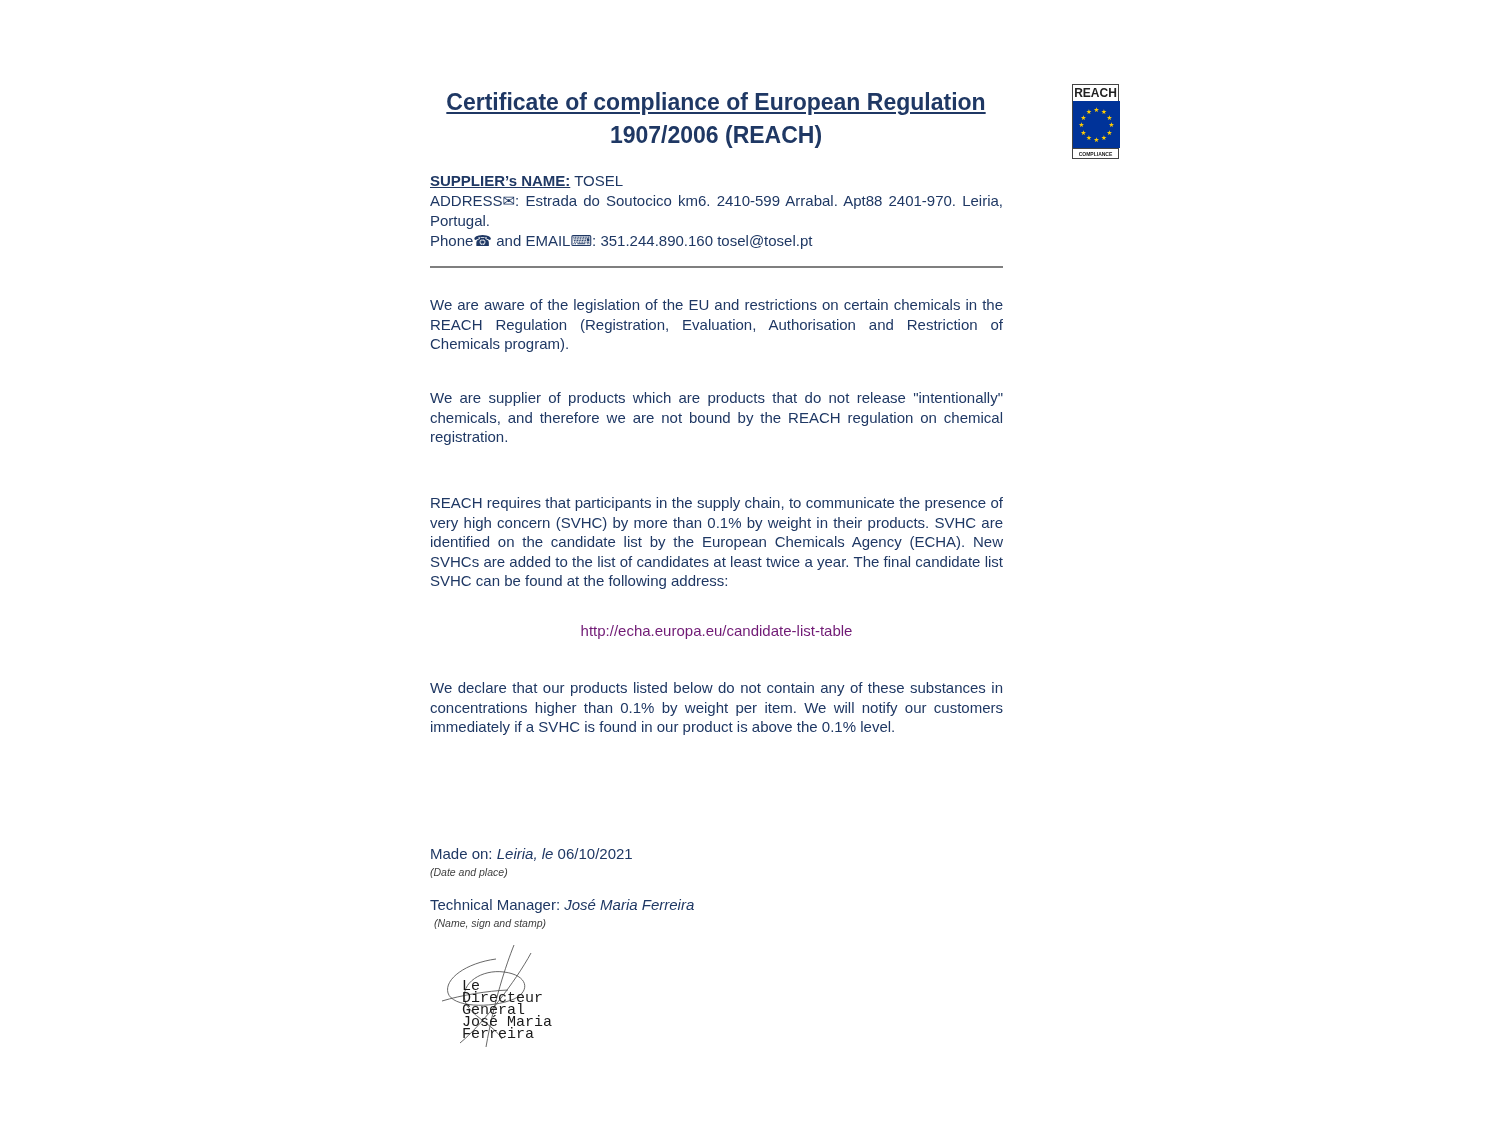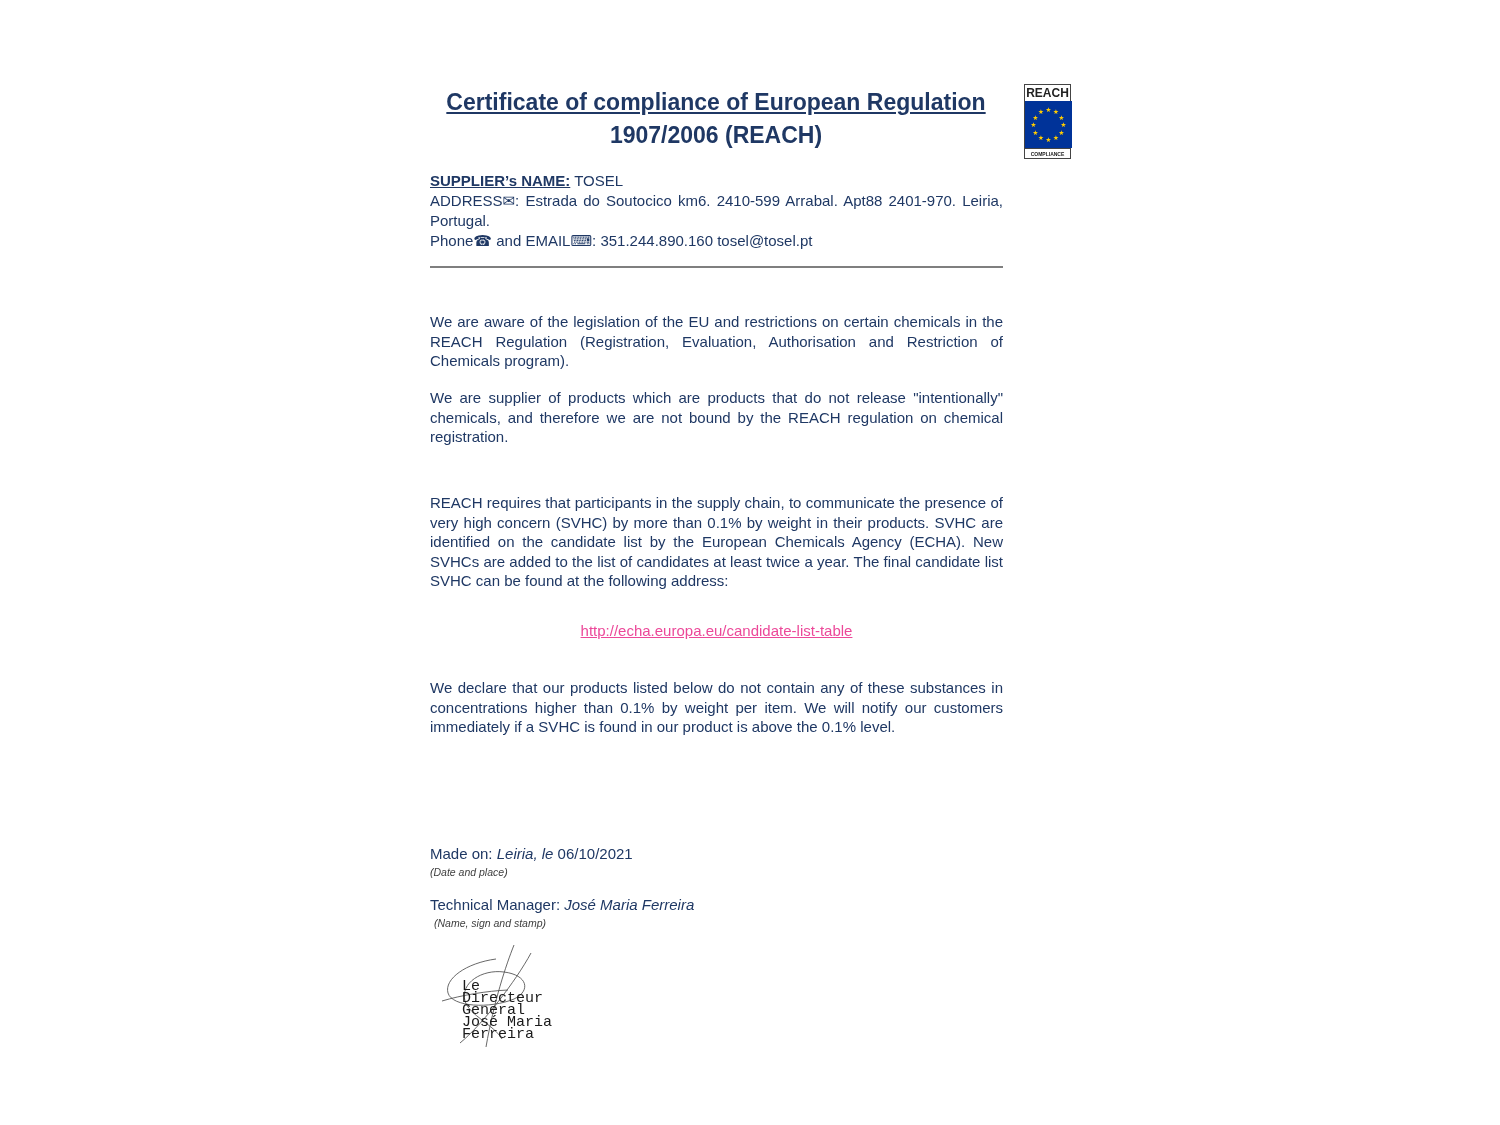--- a/index.html
+++ b/index.html
@@ -12,21 +12,21 @@
   .page { position: absolute; left: 0; top: 0; width: 1500px; height: 1125px; background: #fff; }
 
   .doc-title {
     position: absolute; left: 380px; top: 86px; width: 672px;
     text-align: center; font-size: 23px; font-weight: bold; color: #1f3864;
     line-height: 33px;
   }
   .doc-title .u { text-decoration: underline; }
 
   
-  .reach-logo { position: absolute; left: 1024px; top: 84px; width: 47px; }
+  .reach-logo { position: absolute; left: 1072px; top: 84px; width: 47px; }
   .reach-logo .reach-word {
     border: 1px solid #444; border-bottom: none; background: #fff;
     font-size: 12px; font-weight: bold; color: #222; text-align: center;
     letter-spacing: 0px; padding: 1px 0; line-height: 14px;
   }
   .reach-logo .flag {
     width: 47px; height: 47px; background: #003399; display: block;
     border-left: 1px solid #444; border-right: 1px solid #444;
   }
   .reach-logo .compliance-word {
@@ -42,31 +42,31 @@
 
   .rule {
     position: absolute; left: 430px; top: 266px; width: 573px; height: 2px;
     background: #7f7f7f;
   }
 
   .para {
     position: absolute; left: 430px; width: 573px;
     font-size: 15px; line-height: 19.5px; text-align: justify; color: #1f3864;
   }
-  .p1 { top: 295px; margin-top: 17px; }
+  .p1 { top: 295px; }
   .p2 { top: 388px; }
   .p3 { top: 493px; }
   .p4 { top: 678px; }
 
   .link-line {
     position: absolute; left: 430px; top: 622px; width: 573px;
     text-align: center; font-size: 15px;
   }
   .link-line a, .link-line span {
-    color: #ec4899; text-decoration: underline; cursor: pointer;
+    color: #701a75; cursor: pointer;
   }
 
   .articles-line {
     position: absolute; left: 430px; top: 770px; width: 573px;
     font-size: 15px;
   }
 
   .made-on-line { position: absolute; left: 430px; top: 845px; font-size: 15px; }
   .caption {
     position: absolute; left: 430px; font-size: 10.5px; font-style: italic; color: #404040;

